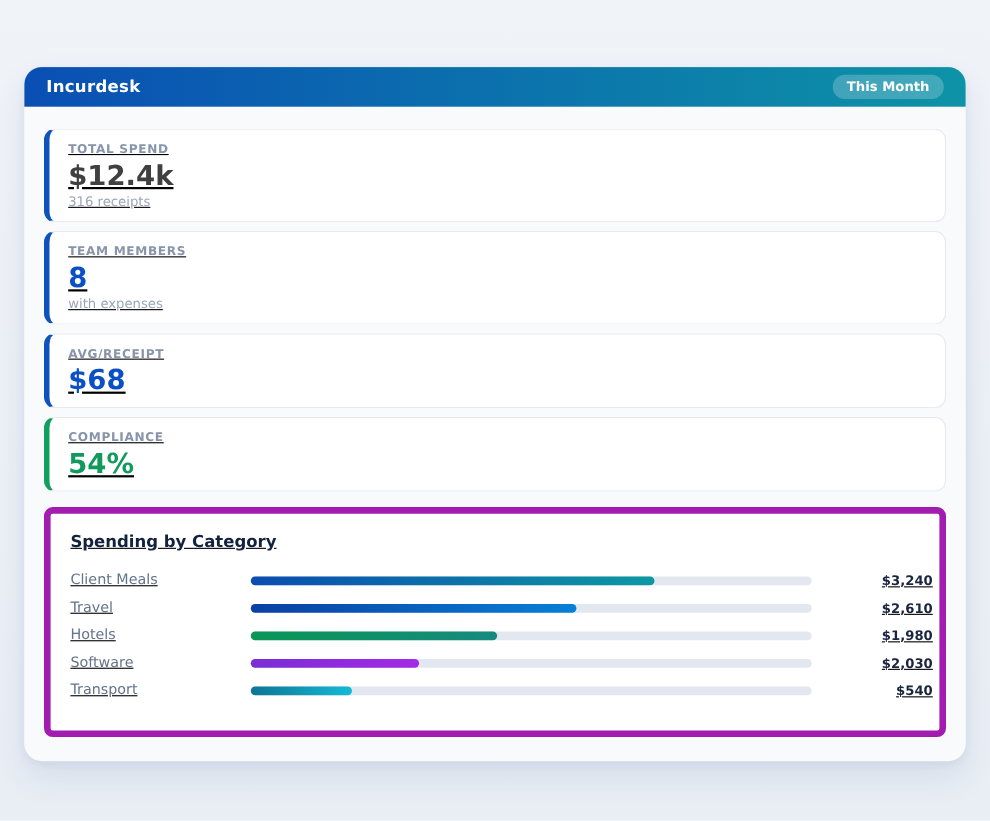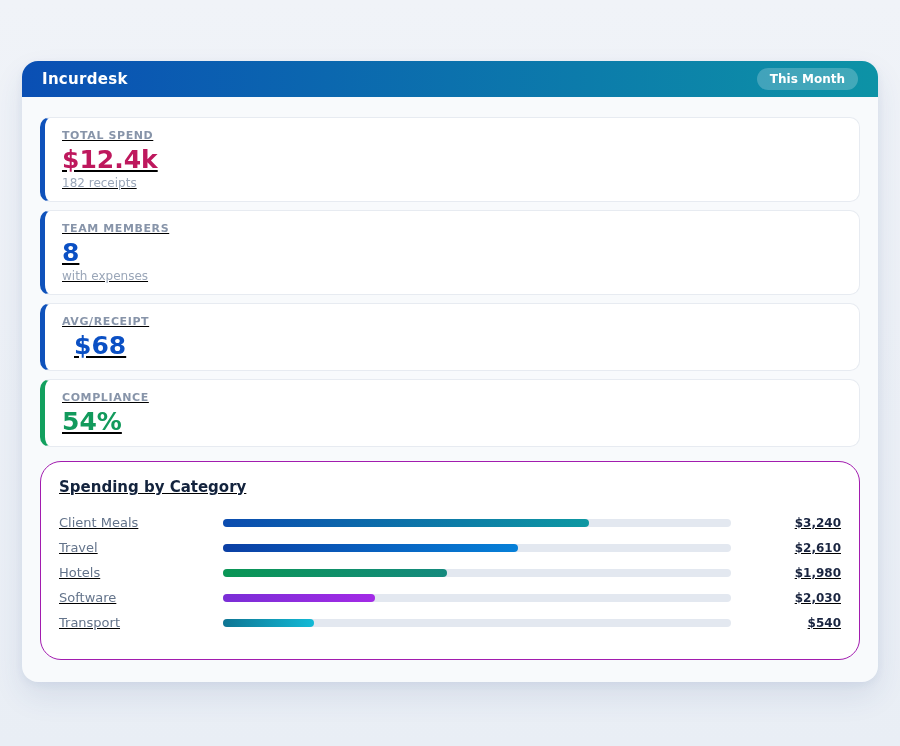--- a/index.html
+++ b/index.html
@@ -66,23 +66,23 @@
   }
   .stat-sub {
     font-size: 12px;
     color: #9aa6b8;
     line-height: 14px;
     margin-top: 3px;
   }
 
   .chart-card {
     background: #ffffff;
-    border: 1px solid #a21caf;
-    border-radius: 21px;
-    padding: 16px 18px 24px 18px;
+    border: 6px solid #a21caf;
+    border-radius: 8px;
+    padding: 16px 6px 24px 18px;
     margin-top: 14px;
   }
   .chart-title {
     font-size: 15px;
     font-weight: bold;
     color: #13233d;
     margin-bottom: 14px;
   }
   .chart-row {
     display: flex;
@@ -124,31 +124,31 @@
 <div class="app">
   <div class="app-header" style="background: linear-gradient(90deg, rgb(10, 79, 180) 0%, rgb(13, 147, 166) 100%);">
     <div class="app-title">Incurdesk</div>
     <div class="period-badge">This Month</div>
   </div>
 
   <div class="content">
     <section>
         <div class="stat-card" style="border-left-color: rgb(15, 82, 187);">
     <div class="stat-label">TOTAL SPEND</div>
-    <div class="stat-value" style="color: #be185d;">$12.4k</div>
-    <div class="stat-sub">182 receipts</div>
+    <div class="stat-value" style="color: #404040;">$12.4k</div>
+    <div class="stat-sub">316 receipts</div>
   </div>
         <div class="stat-card" style="border-left-color: rgb(15, 82, 187);">
     <div class="stat-label">TEAM MEMBERS</div>
     <div class="stat-value" style="color: rgb(11, 80, 196);">8</div>
     <div class="stat-sub">with expenses</div>
   </div>
         <div class="stat-card" style="border-left-color: rgb(15, 82, 187);">
     <div class="stat-label">AVG/RECEIPT</div>
-    <div class="stat-value" style="color: rgb(11, 80, 196); margin-left: 12px;">$68</div>
+    <div class="stat-value" style="color: rgb(11, 80, 196);">$68</div>
 
   </div>
         <div class="stat-card" style="border-left-color: rgb(18, 160, 94);">
     <div class="stat-label">COMPLIANCE</div>
     <div class="stat-value" style="color: rgb(18, 154, 92);">54%</div>
 
   </div>
       </section>
 
     <section class="chart-card">

